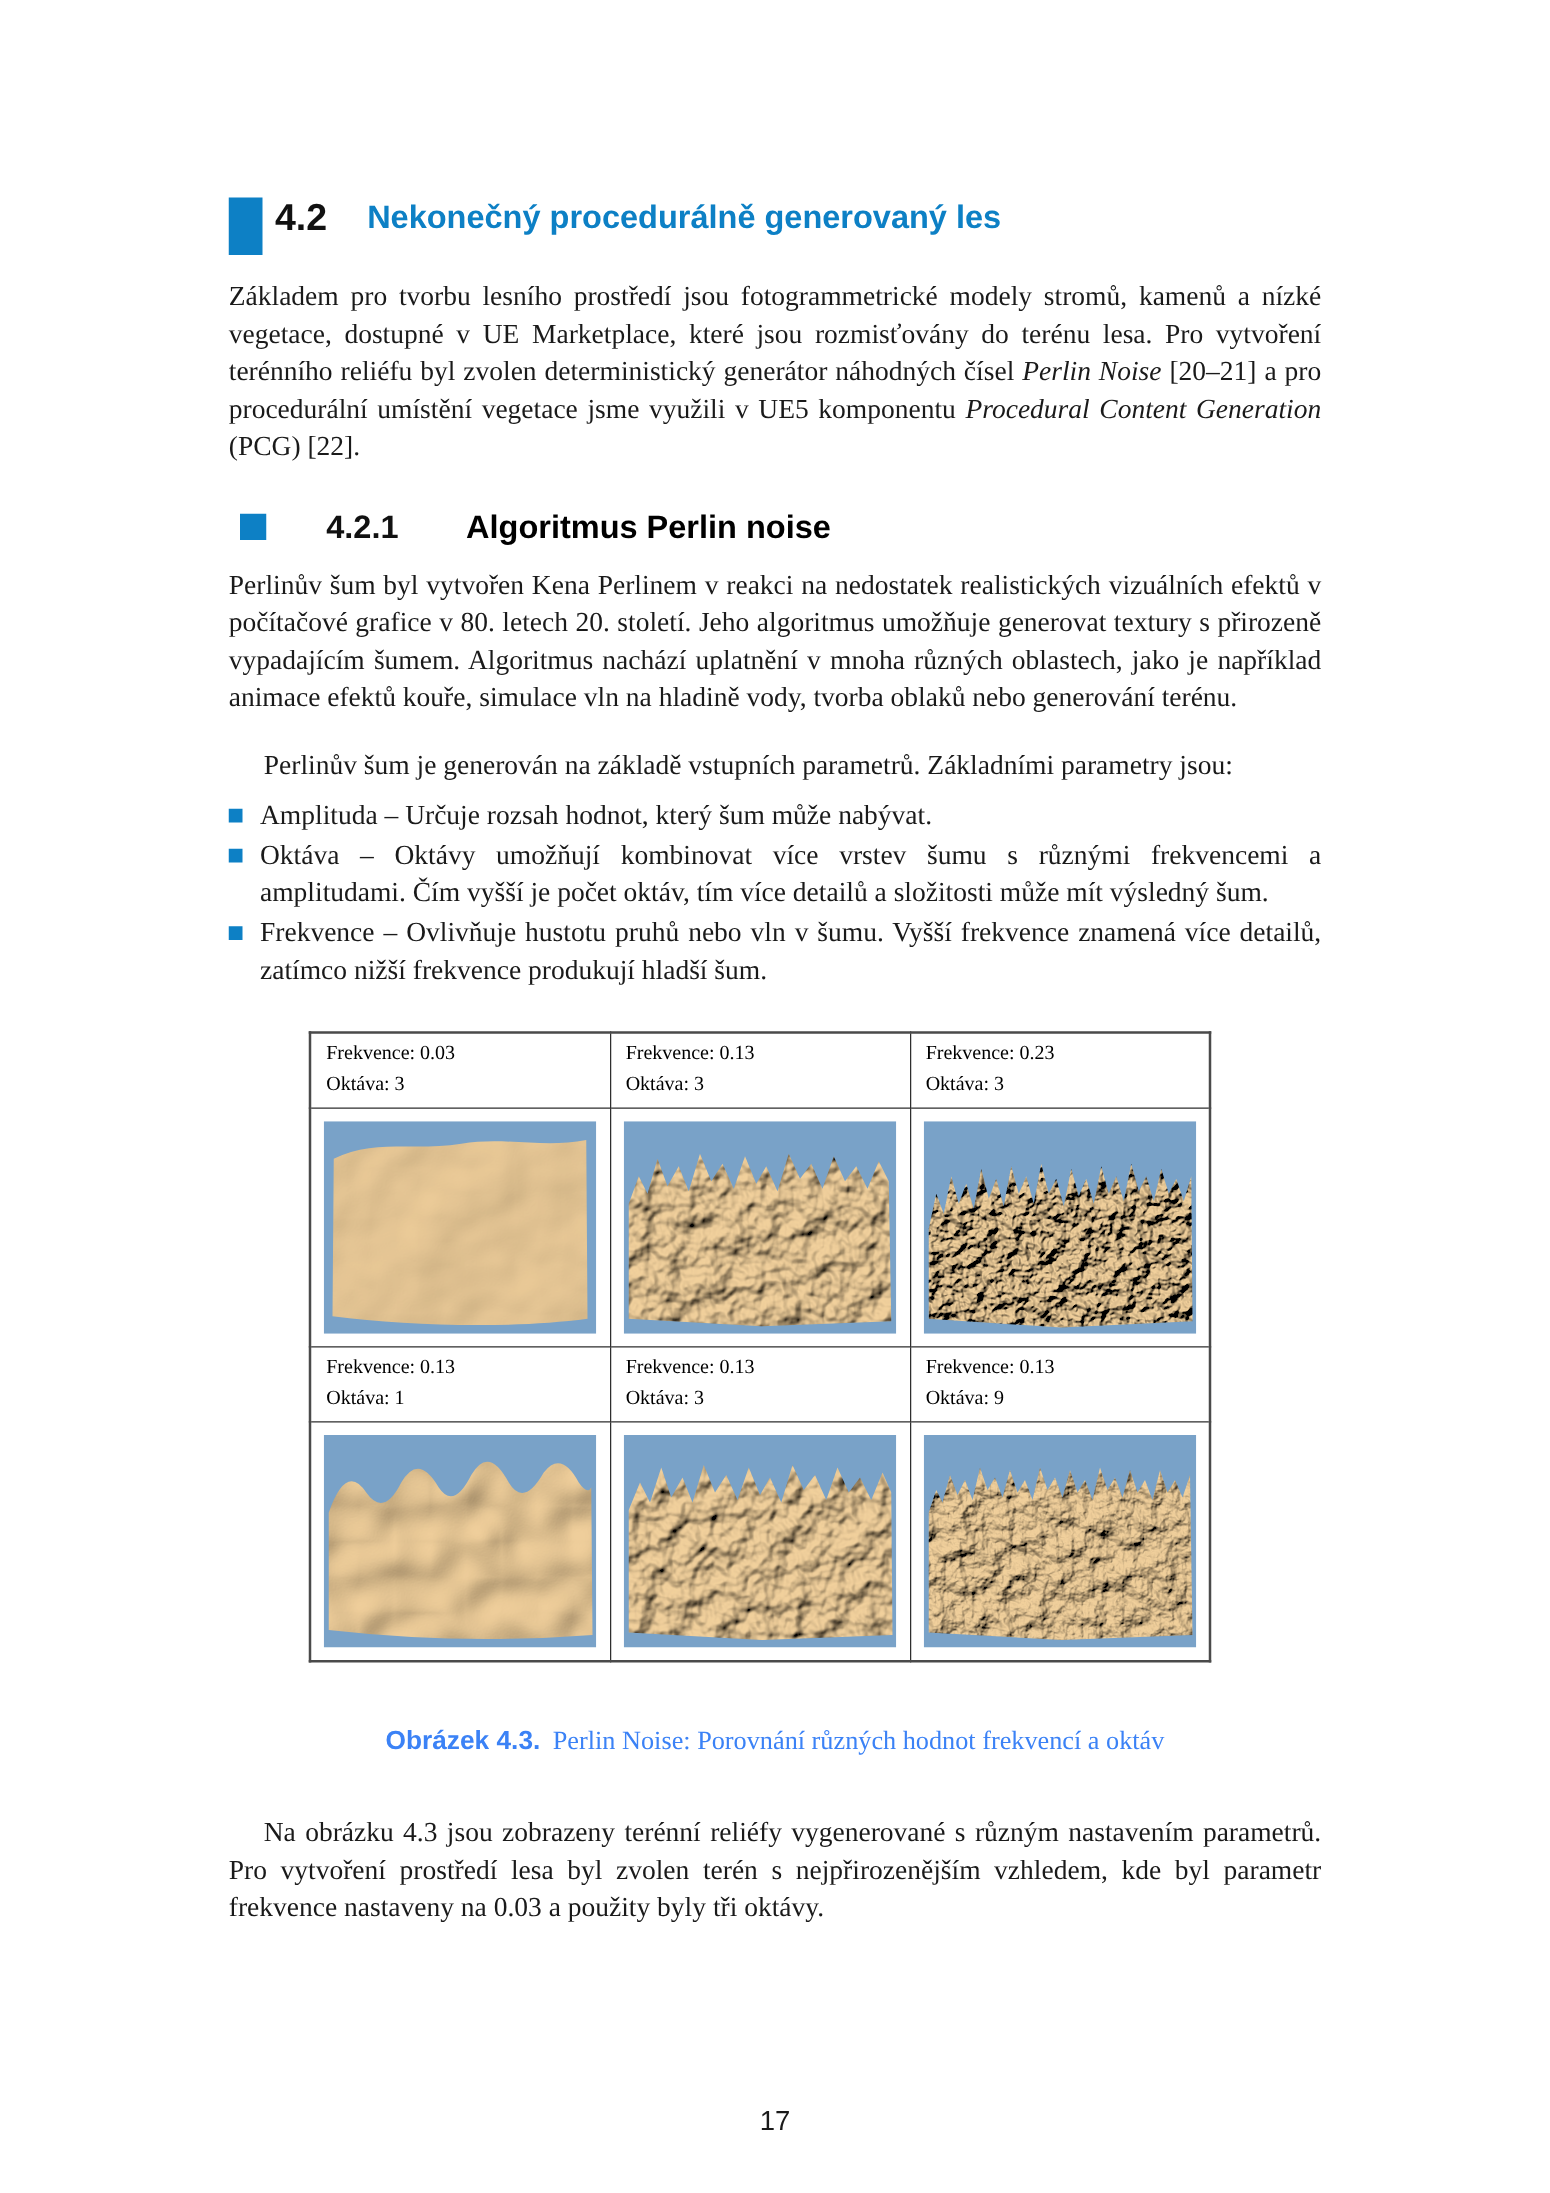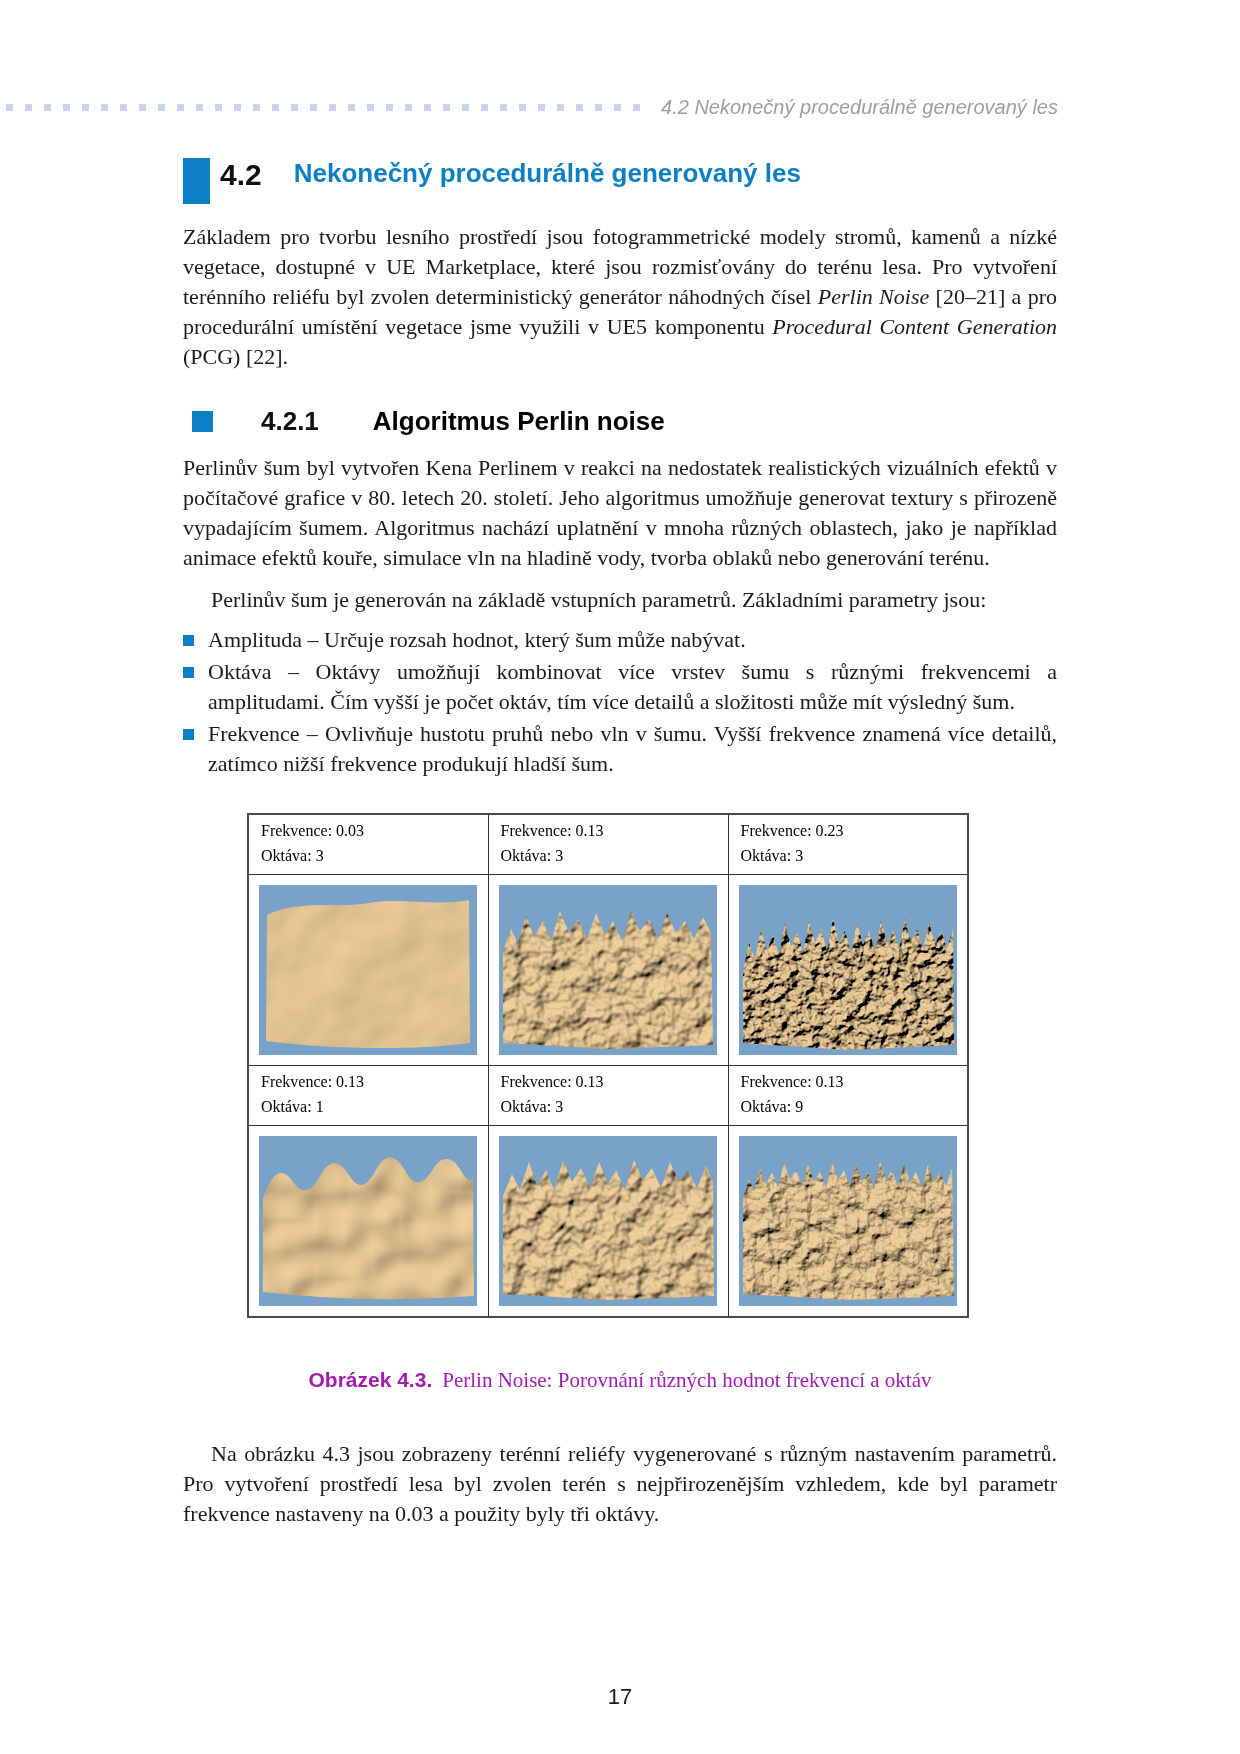--- a/index.html
+++ b/index.html
@@ -52,63 +52,59 @@
   }
   .subsection-heading .ttl {
     font-family:"Liberation Sans", sans-serif; font-weight:bold;
     font-size:26px; color:#000000;
   }
   
   p.body {
     font-size:22px; line-height:30px; text-align:justify; color:#1a1a1a;
   }
   p.body.first { margin-top:18px; }
-  p.body.after { margin-top:12px;font-family:Liberation Serif, serif; }
+  p.body.after { margin-top:24px;font-family:Liberation Serif, serif; }
   p.body.indent { text-indent:28px; }
   .it { font-style:italic; }
   
   ul.blist { list-style:none; margin-top:10px; }
   ul.blist li {
     position:relative; padding-left:25px;
     font-size:22px; line-height:30px; text-align:justify; margin-bottom:2px;
   }
   ul.blist li .bullet-sq {
     position:absolute; left:0; top:10px; width:11px; height:11px; background:#0d80c5;
   }
   
   .figure-wrap { margin-top:34px; margin-left:64px; }
   table.fig { border-collapse:collapse; border:2px solid #4a4a4a; background:#fff; }
   table.fig td { border:1px solid #2e2e2e; vertical-align:top; width:240px; }
   td.lblcell { padding:3px 12px 6px 12px; }
   td.lblcell .lbl-line { font-size:16px; line-height:25px; color:#000; }
   td.imgcell { padding:10px; }
   svg.terrain { display:block; width:218px; height:170px; }
   
-  .figure-caption { margin-top:50px; text-align:center; font-size:21px; color:#a21caf; }
+  .figure-caption { margin-top:50px; text-align:center; font-size:21px; color:#3b82f6; }
   .figure-caption .cap-label {
     font-family:"Liberation Sans", sans-serif; font-weight:bold; margin-right:10px;
   }
   
   p.body.closing { margin-top:46px; }
   
   .page-number {
     position:absolute; top:1684px; left:0; width:100%;
     text-align:center; font-family:"Liberation Sans", sans-serif;
     font-size:22px; color:#1a1a1a;
   }
 </style>
 </head>
 <body>
 
 <div class="page">
 
-  <div class="running-header">
-    <div class="dotted-rule"></div>
-    <div class="running-header-text">4.2 Nekonečný procedurálně generovaný les</div>
-  </div>
 
   <div class="content">
 
     <div class="section-heading">
       <div class="bar"></div>
       <div class="num">4.2</div>
       <div class="ttl">Nekonečný procedurálně generovaný les</div>
     </div>
 
     <p class="body first"><span>Základem pro tvorbu lesního prostředí jsou fotogrammetrické modely stromů, kamenů a nízké vegetace, dostupné v UE Marketplace, které jsou rozmisťovány do terénu lesa. Pro vytvoření terénního reliéfu byl zvolen deterministický generátor náhodných čísel </span><span class="it">Perlin Noise</span><span> [20–21] a pro procedurální umístění vegetace jsme využili v UE5 komponentu </span><span class="it">Procedural Content Generation</span><span> (PCG) [22].</span></p>

